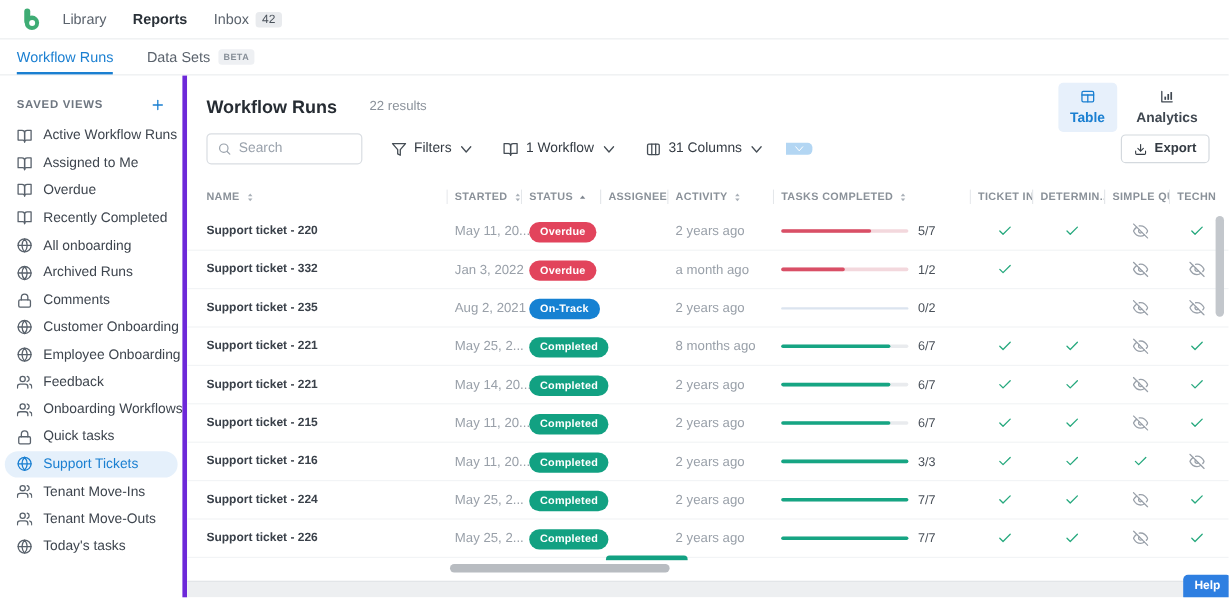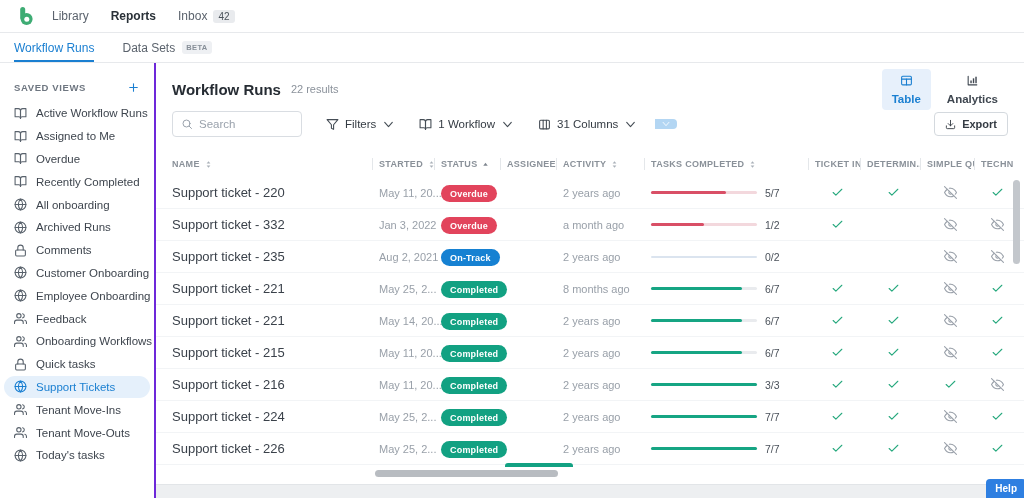--- a/index.html
+++ b/index.html
@@ -35,40 +35,40 @@
   .tabbar { height:30px; display:flex; align-items:stretch; padding:0 14px; gap:28px;
     border-bottom:1px solid #e7e9ec; background:#fff; }
   .tab { font-size:12px; color:#5b636d; display:flex; gap:7px; align-items:center;
     cursor:pointer; border-bottom:2px solid transparent; padding-top:2px; }
   .tab.active { color:#1a7fd1; border-bottom-color:#1a7fd1; }
   .beta { font-size:7.5px; background:#eef0f3; color:#868e97; border-radius:3px;
     padding:2px 4px; font-weight:700; letter-spacing:.4px; }
 
   
   .content { display:flex; height:435px; }
-  .sidebar { width:156px; border-right:2px solid #6d28d9; padding-top:18px;
+  .sidebar { width:156px; border-right:4px solid #6d28d9; padding-top:18px;
     background:#fff; flex-shrink:0; }
   .sv-head { display:flex; align-items:center; justify-content:space-between;
     padding:0 14px 8px 14px; }
   .sv-title { font-size:9.5px; font-weight:700; color:#6e7680; letter-spacing:.6px; }
   .sv-plus { color:#1a7fd1; cursor:pointer; }
   .sv-plus svg { width:13px; height:13px; }
   .side-item { display:flex; align-items:center; gap:9px; height:22.8px; padding:0 10px;
     margin:0 4px; border-radius:12px; font-size:11.5px; color:#3e454e; cursor:pointer;
     white-space:nowrap; }
   .side-item svg { width:13px; height:13px; color:#59626c; flex-shrink:0; }
   .side-item.active { background:#e5f0fb; color:#1a7fd1; }
   .side-item.active svg { color:#1a7fd1; }
 
   .main { flex:1; position:relative; background:#fff; overflow:hidden; }
 
   
   .title-row { display:flex; align-items:center; padding:12px 16px 0 16px; height:40px; }
   .page-title { font-size:15px; font-weight:700; color:#262c33; }
-  .results { font-size:11px; color:#8b929b; margin-left:10px; }
+  .results { font-size:11px; color:#8b929b; margin-left:27px; }
   .toggle-group { margin-left:auto; display:flex; gap:6px; }
   .toggle { display:flex; align-items:center; gap:6px; font-size:11.5px; font-weight:700;
     padding:5px 10px; border-radius:4px; color:#3f4750; cursor:pointer; background:transparent; border:none;
     font-family:"Liberation Sans",sans-serif;flex-direction:column; }
   .toggle.active { background:#e7f0fb; color:#1a7fd1; }
   .toggle svg { width:13px; height:13px; }
 
   .toolbar { display:flex; align-items:center; padding:8px 16px 0 16px; height:34px;justify-content:center; }
   .tb-search { width:130px; height:26px; border:1px solid #d9dde2; border-radius:4px;
     display:flex; align-items:center; gap:6px; padding:0 8px; }
@@ -100,21 +100,21 @@
   .thead { height:26px; }
   .thead > *:nth-child(n+2), .trow > *:nth-child(n+2) { padding-left:7px; }
   .th { font-size:9px; font-weight:700; color:#8a9199; letter-spacing:.3px;
     display:flex; align-items:center; gap:4px; position:relative; white-space:nowrap;
     overflow:hidden; height:100%; cursor:pointer; }
   .th:not(:first-child)::before { content:""; position:absolute; left:0; top:7px;
     width:1px; height:12px; background:#e4e7ea; }
   .th svg { width:9px; height:9px; flex-shrink:0; }
   .sort-both { color:#a9b0b8; } .sort-asc { color:#7f868f; }
   .trow { height:32px; border-bottom:1px solid #f2f4f6; cursor:pointer; }
-  .cell-name { font-size:13px; font-weight:400; color:#3a414a; white-space:nowrap; overflow:hidden; }
+  .cell-name { font-size:10px; font-weight:700; color:#3a414a; white-space:nowrap; overflow:hidden; }
   .cell-date, .cell-activity { font-size:11px; color:#99a0a9; white-space:nowrap; }
   .badge { display:inline-block; font-size:9px; font-weight:700; color:#fff;
     padding:3.5px 9px; border-radius:10px; letter-spacing:.2px; }
   .badge-overdue { background:#e2445c; }
   .badge-ontrack { background:#1681d2; }
   .badge-completed { background:#12a182; }
   .cell-assignee .avatar { width:18px; height:18px; cursor:default; }
   .progress-wrap { display:flex; align-items:center; gap:8px; }
   .bar { width:106px; height:3px; border-radius:2px; position:relative; flex-shrink:0; }
   .bar-red { background:#f3d8dd; } .bar-green { background:#e9ebee; }

